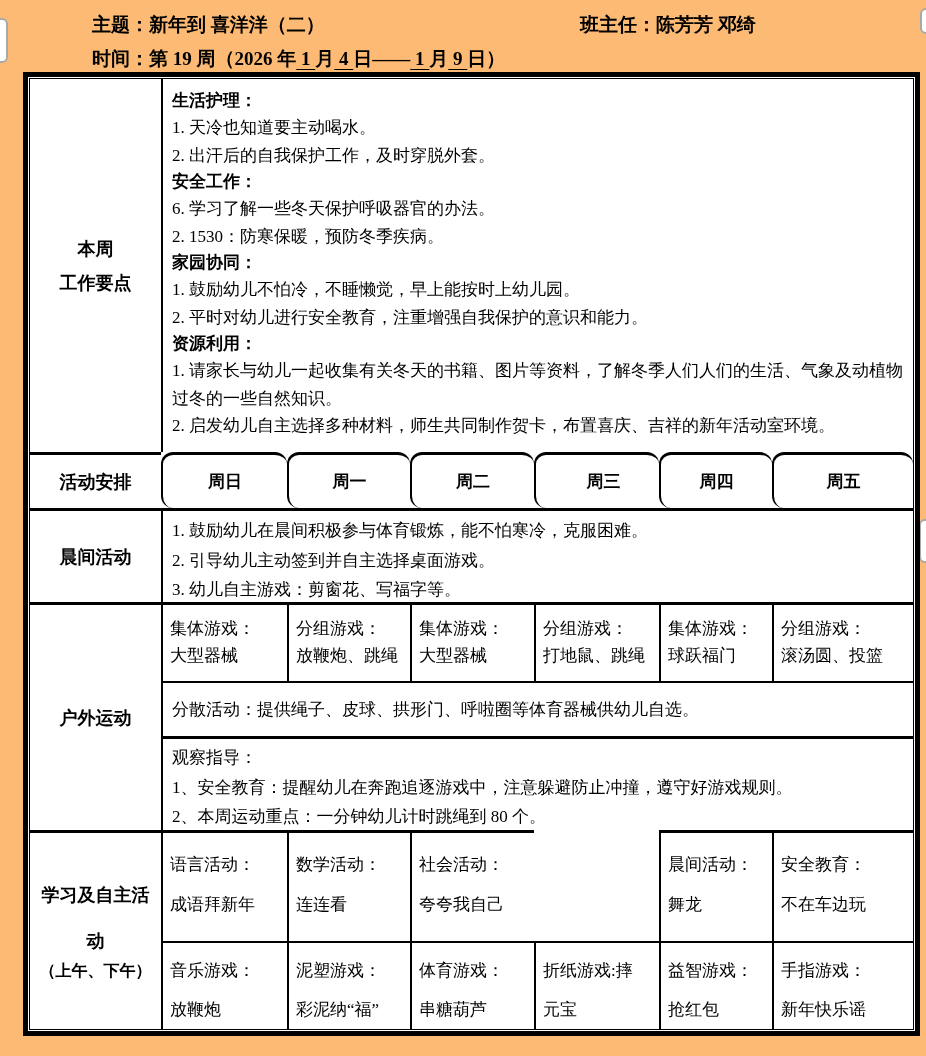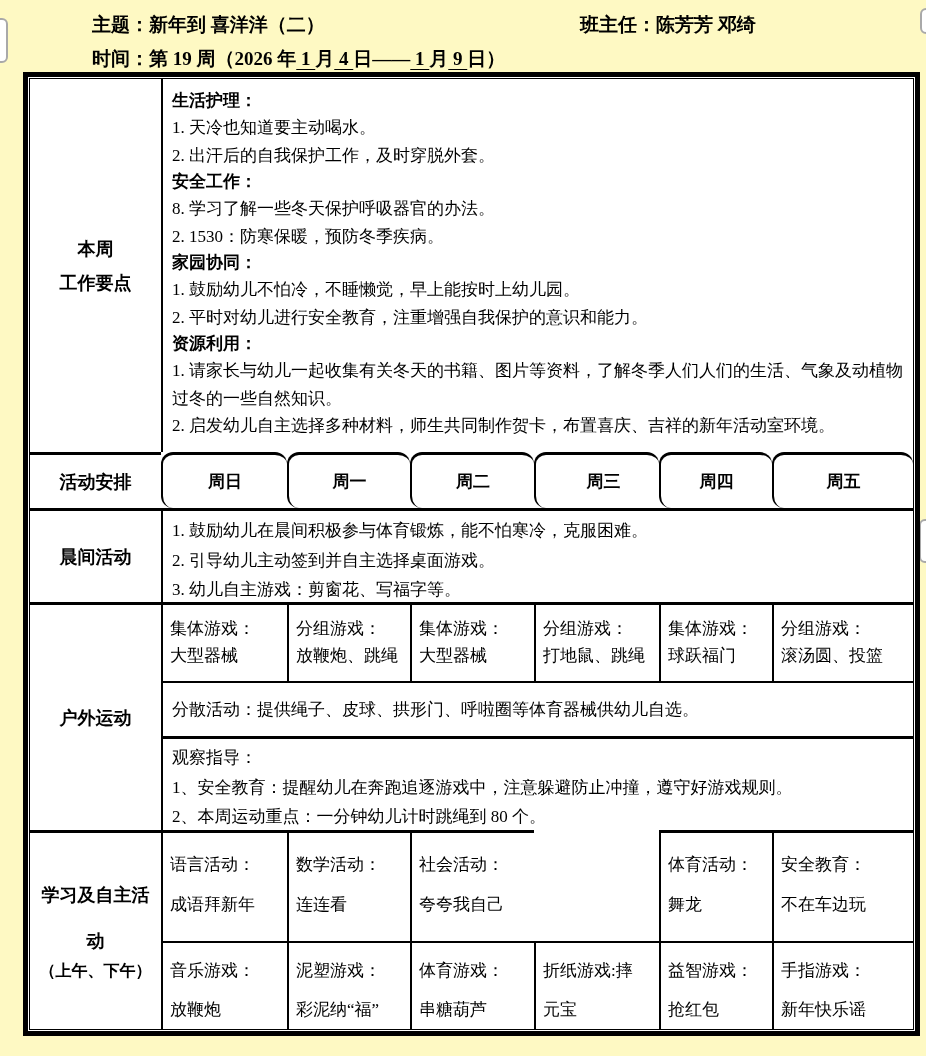--- a/index.html
+++ b/index.html
@@ -1,18 +1,18 @@
 <!DOCTYPE html>
 <html><head>
 <meta charset="utf-8">
 <style>
   * { margin:0; padding:0; box-sizing:border-box; }
   html,body { width:926px; height:1056px; background:#ffffff; overflow:hidden;
               font-family:"Liberation Serif","DejaVu Serif",serif; color:#000; }
-  .page { position:relative; width:926px; height:1056px; background:#fef9c3; }
+  .page { position:relative; width:926px; height:1056px; background:#fdba74; }
 
   
   .pagehead { position:absolute; left:0; top:0; width:926px; height:72px; }
   .ph-line1 { position:absolute; left:92px; top:12px; font-size:19px; font-weight:bold; white-space:pre; }
   .ph-teacher { position:absolute; left:580px; top:12px; font-size:19px; font-weight:bold; white-space:pre; }
   .ph-line2 { position:absolute; left:92px; top:46px; font-size:19px; font-weight:bold; white-space:pre; }
   .u { text-decoration:underline; text-underline-offset:4px; white-space:pre; }
 
   
   .edge-btn { position:absolute; background:#fff; border:2px solid #a9a9a9; border-radius:6px; }
@@ -88,21 +88,21 @@
 
       <div class="c lab" style="grid-area:1/1/2/2;">
         <div>本周</div>
         <div>工作要点</div>
       </div>
       <div class="c bl weekly" style="grid-area:1/2/2/8;">
         <p class="hd">生活护理：</p>
         <p class="it">1. 天冷也知道要主动喝水。</p>
         <p class="it">2. 出汗后的自我保护工作，及时穿脱外套。</p>
         <p class="hd">安全工作：</p>
-        <p class="it">8. 学习了解一些冬天保护呼吸器官的办法。</p>
+        <p class="it">6. 学习了解一些冬天保护呼吸器官的办法。</p>
         <p class="it">2. 1530：防寒保暖，预防冬季疾病。</p>
         <p class="hd">家园协同：</p>
         <p class="it">1. 鼓励幼儿不怕冷，不睡懒觉，早上能按时上幼儿园。</p>
         <p class="it">2. 平时对幼儿进行安全教育，注重增强自我保护的意识和能力。</p>
         <p class="hd">资源利用：</p>
         <p class="it">1. 请家长与幼儿一起收集有关冬天的书籍、图片等资料，了解冬季人们人们的生活、气象及动植物过冬的一些自然知识。</p>
         <p class="it">2. 启发幼儿自主选择多种材料，师生共同制作贺卡，布置喜庆、吉祥的新年活动室环境。</p>
       </div>
 
       <div class="c lab bt" style="grid-area:2/1/3/2;">
@@ -171,21 +171,21 @@
       </div>
       <div class="c bl bt act" style="grid-area:7/3/8/4;">
         <div>数学活动：</div>
         <div>连连看</div>
       </div>
       <div class="c bl bt act" style="grid-area:7/4/8/5;">
         <div>社会活动：</div>
         <div>夸夸我自己</div>
       </div>
       <div class="c bl bt act" style="grid-area:7/6/8/7;">
-        <div>体育活动：</div>
+        <div>晨间活动：</div>
         <div>舞龙</div>
       </div>
       <div class="c bl bt act" style="grid-area:7/7/8/8;">
         <div>安全教育：</div>
         <div>不在车边玩</div>
       </div>
       <div class="c bl bts act2" style="grid-area:8/2/9/3;">
         <div>音乐游戏：</div>
         <div>放鞭炮</div>
       </div>

